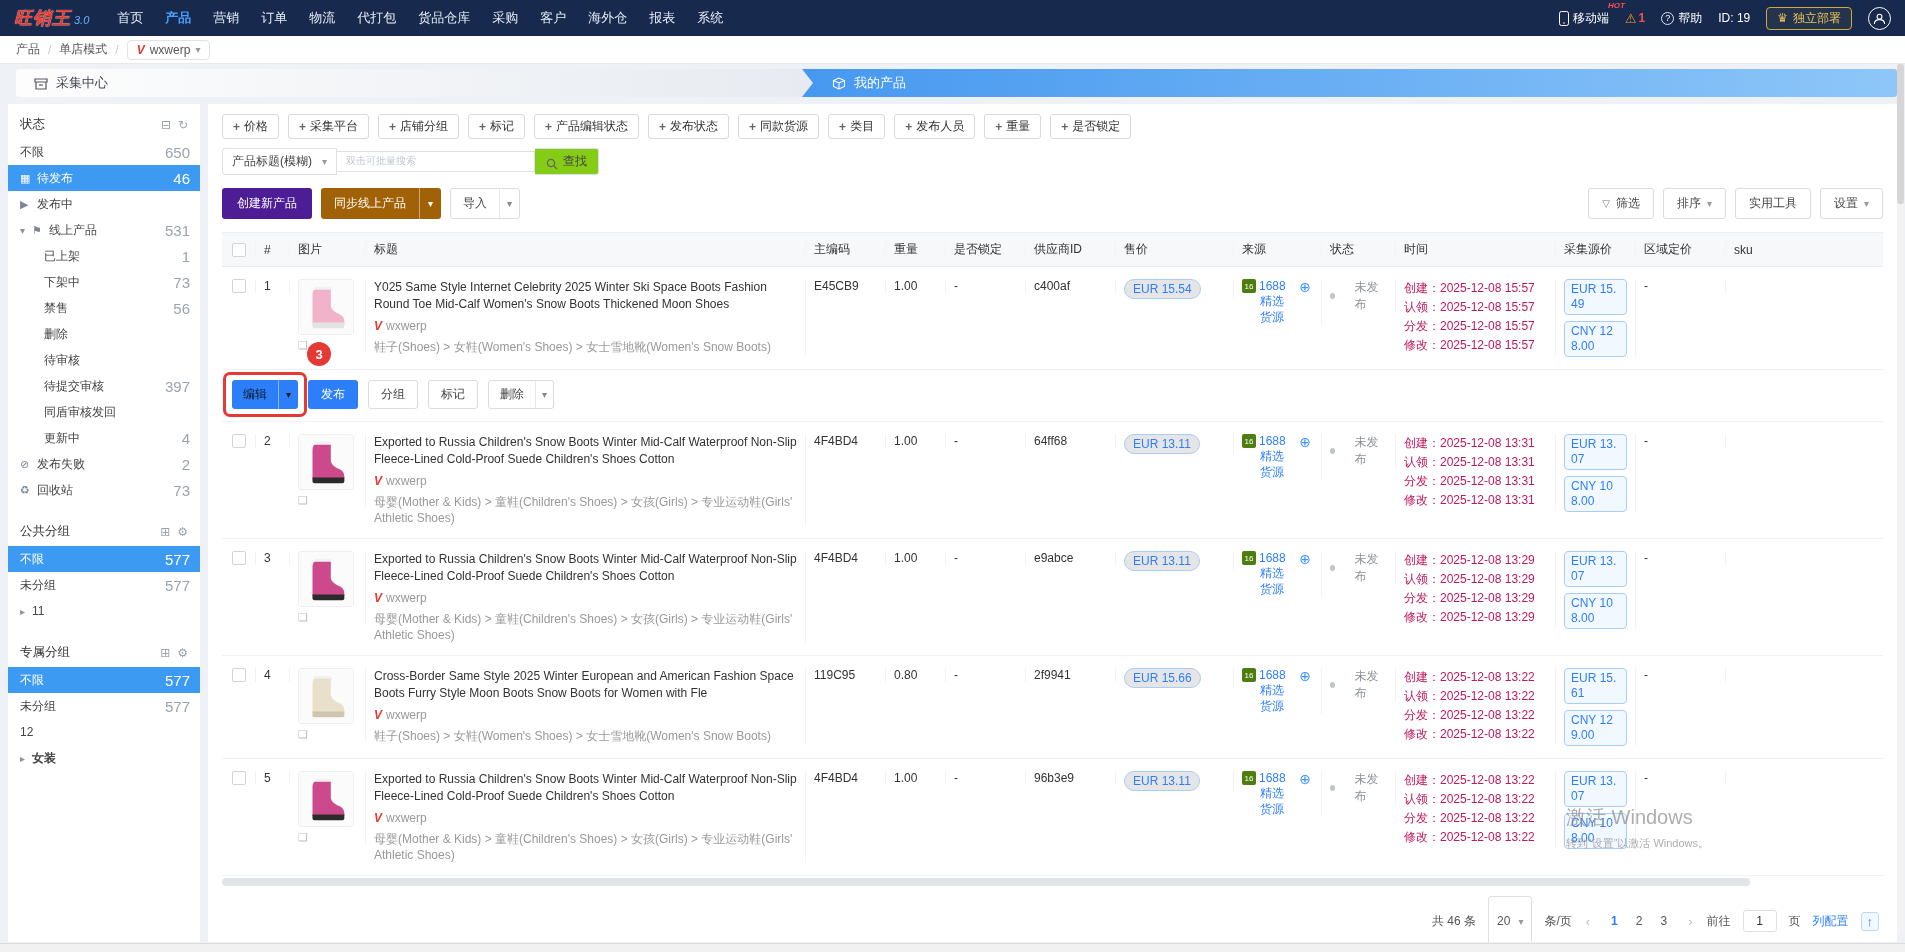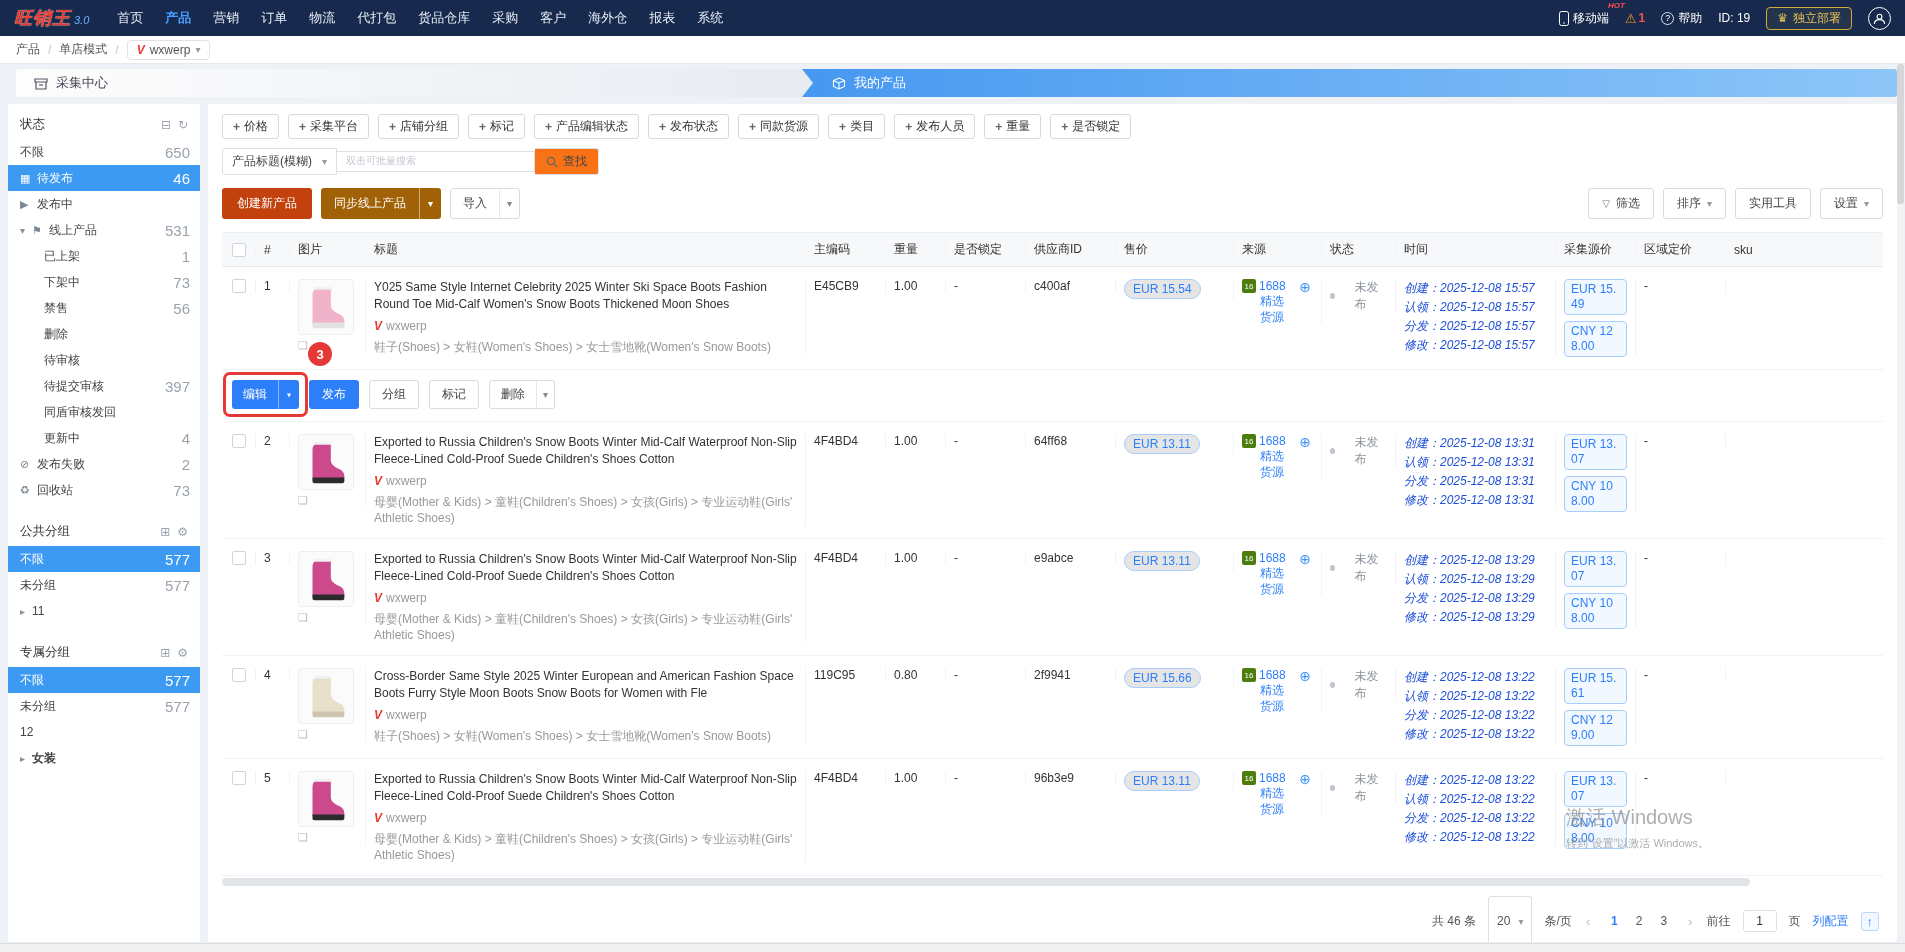--- a/index.html
+++ b/index.html
@@ -64,25 +64,25 @@
   
   .chip-row { display:flex; flex-wrap:wrap; gap:9px; }
   .chip { border:1px solid #d6dae0; border-radius:3px; padding:3px 10px; background:#fff; color:#333; display:inline-flex; gap:4px; align-items:center; }
   .chip-plus { color:#666; font-weight:bold; }
 
   
   .search-row { display:flex; align-items:center; margin-top:9px; gap:0; }
   .sel-box { border:1px solid #dcdfe6; border-radius:3px 0 0 3px; padding:4px 9px; display:flex; align-items:center; gap:10px; color:#444; background:#fff; }
   .search-input { border:1px solid #dcdfe6; border-left:none; padding:4px 9px; width:198px; font-size:10px; outline:none; color:#737373; font-family:Liberation Mono, monospace; }
   .search-input::placeholder { color:#c2c8d0; }
-  .find-btn { border:1px solid #dcdfe6; border-left:none; border-radius:0 3px 3px 0; background:#f97316; padding:4px 11px; display:flex; align-items:center; gap:5px; color:#444; font-size:12px; font-family:inherit; }
+  .find-btn { border:1px solid #dcdfe6; border-left:none; border-radius:0 3px 3px 0; background:#84cc16; padding:4px 11px; display:flex; align-items:flex-end; gap:5px; color:#444; font-size:12px; font-family:inherit; }
 
   
   .toolbar { display:flex; align-items:center; margin-top:13px; gap:9px; }
-  .btn-blue { background:#c2410c; color:#fff; border:none; border-radius:3px; padding:7px 15px; font-size:12px; font-family:inherit; }
+  .btn-blue { background:#4c1d95; color:#fff; border:none; border-radius:3px; padding:7px 15px; font-size:12px; font-family:inherit; }
   .split-blue { display:inline-flex; background:#a16207; color:#fff; border-radius:3px; overflow:hidden; }
   .split-blue .sp-main { padding:7px 13px; }
   .split-blue .sp-caret { padding:7px 8px; border-left:1px solid rgba(255,255,255,.45); font-size:10px; display:flex; align-items:center; }
   .btn-white { background:#fff; border:1px solid #d9dce2; border-radius:3px; padding:6px 13px; color:#444; font-size:12px; display:inline-flex; align-items:center; gap:6px; font-family:inherit; }
   .split-white { display:inline-flex; background:#fff; border:1px solid #d9dce2; border-radius:3px; color:#444; }
   .split-white .sp-main { padding:6px 12px; }
   .split-white .sp-caret { padding:6px 7px; border-left:1px solid #e4e7ec; font-size:10px; display:flex; align-items:center; color:#888; }
   .toolbar-right { margin-left:auto; display:flex; gap:9px; }
 
   
@@ -113,27 +113,27 @@
   .pcat { margin-top:6px; color:#999; line-height:16px; }
   .price-chip { display:inline-block; border:1px solid #a9cdf9; background:#e5e5e5; color:#2d7ff9; border-radius:11px; padding:2px 8px; }
   .srcprice-chip { display:inline-block; border:1px solid #a9cdf9; background:#f2f8ff; color:#2d7ff9; border-radius:4px; padding:2px 6px; max-width:64px; word-break:break-all; line-height:15px; }
   .src-line { display:flex; align-items:center; gap:3px; }
   .src-icon { width:14px; height:14px; background:#4d7c0f; border-radius:2px; color:#fff; font-size:8px; display:inline-flex; align-items:center; justify-content:center; flex-shrink:0; }
   .src-plat { color:#2d7ff9; }
   .src-go { position:absolute; right:10px; top:0; color:#3f93f5; font-size:14px; }
   .src-label { margin-left:18px; width:30px; word-break:break-all; color:#2d7ff9; line-height:16px; }
   .status-cell { display:flex; align-items:center; gap:19px; color:#8d949e; }
   .dot { width:6px; height:6px; border-radius:50%; background:#c0c4cc; display:inline-block; }
-  .time-line { color:#1d4ed8; line-height:19px; white-space:nowrap;font-style:italic; }
+  .time-line { color:#be185d; line-height:19px; white-space:nowrap; }
   .srcprice-cell { display:flex; flex-direction:column; gap:6px; }
 
   
   .action-bar { display:flex; align-items:center; gap:10px; padding:10px 0 12px 10px; border-bottom:1px solid #f0f2f5; position:relative; }
   .abtn-blue { background:#2d7ff9; color:#fff; border:none; border-radius:3px; padding:6px 13px; font-size:12px; font-family:inherit; }
-  .asplit-blue { display:inline-flex; background:#2d7ff9; color:#ffffff; border-radius:3px;font-family:Liberation Mono, monospace; }
+  .asplit-blue { display:inline-flex; background:#2d7ff9; color:#0f172a; border-radius:3px; }
   .asplit-blue .sp-main { padding:6px 11px; }
   .asplit-blue .sp-caret { padding:6px 7px; border-left:1px solid rgba(255,255,255,.45); font-size:10px; display:flex; align-items:center; }
   .abtn-white { background:#fff; border:1px solid #d9dce2; border-radius:3px; padding:5px 12px; color:#444; font-size:12px; font-family:inherit; }
   .asplit-white { display:inline-flex; background:#fff; border:1px solid #d9dce2; border-radius:3px; color:#444; }
   .asplit-white .sp-main { padding:5px 11px; }
   .asplit-white .sp-caret { padding:5px 6px; border-left:1px solid #e4e7ec; font-size:10px; display:flex; align-items:center; color:#888; }
   .edit-wrap { position:relative; display:inline-flex; }
   .red-box { position:absolute; left:-9px; top:-8px; right:-9px; bottom:-8px; border:3px solid #e53935; border-radius:7px; pointer-events:none; z-index:6; }
   .red-circle { position:absolute; right:-27px; top:-33px; width:24px; height:24px; background:#e53935; border-radius:50%; color:#fff; display:flex; align-items:center; justify-content:center; font-size:13px; font-weight:bold; z-index:7; }
 

